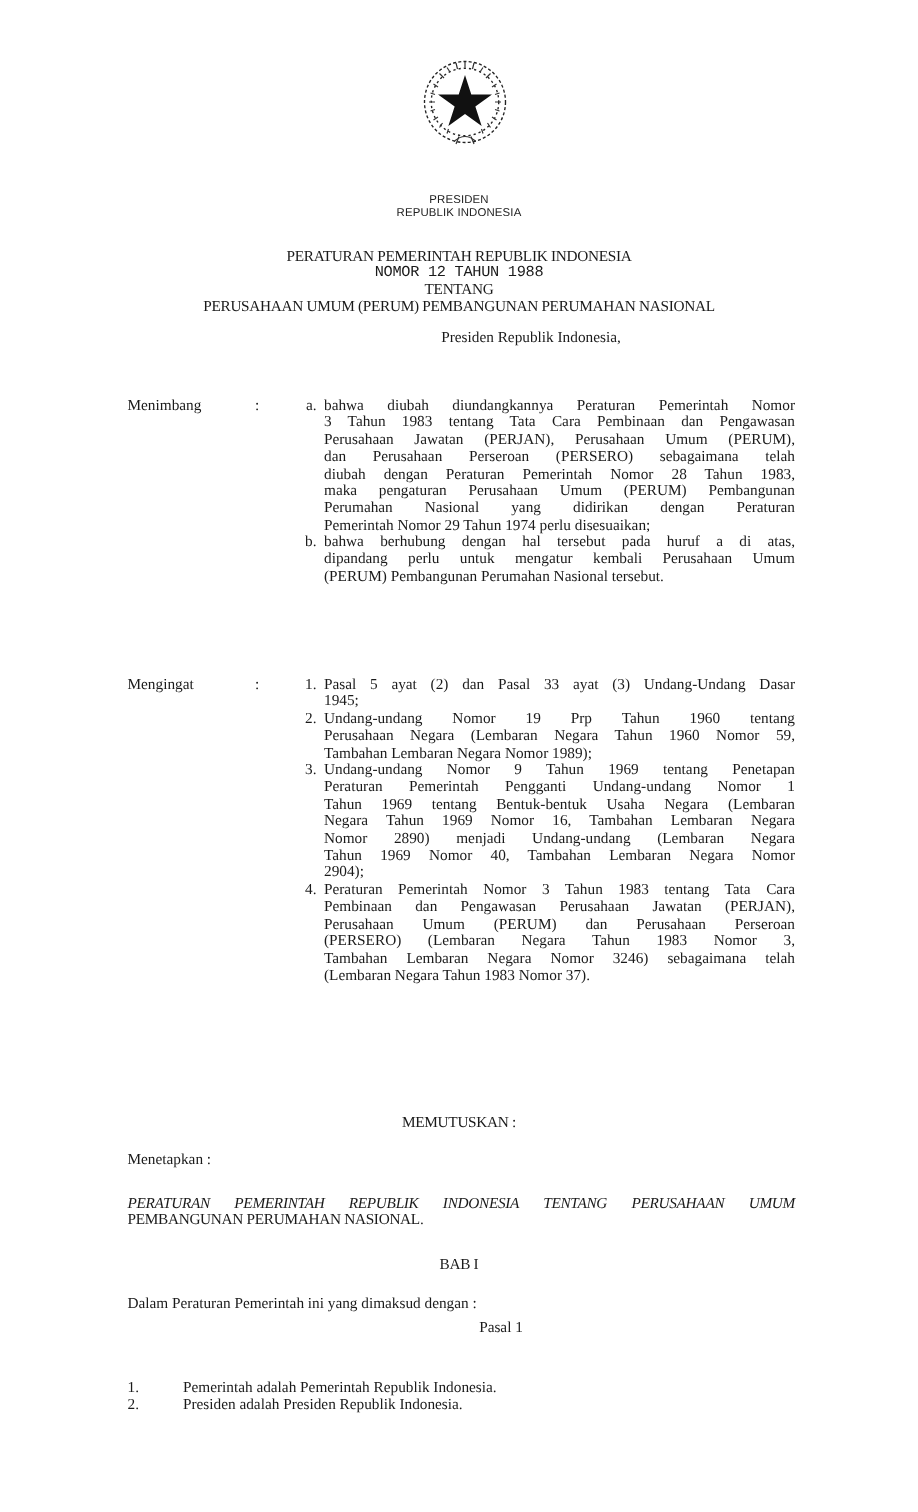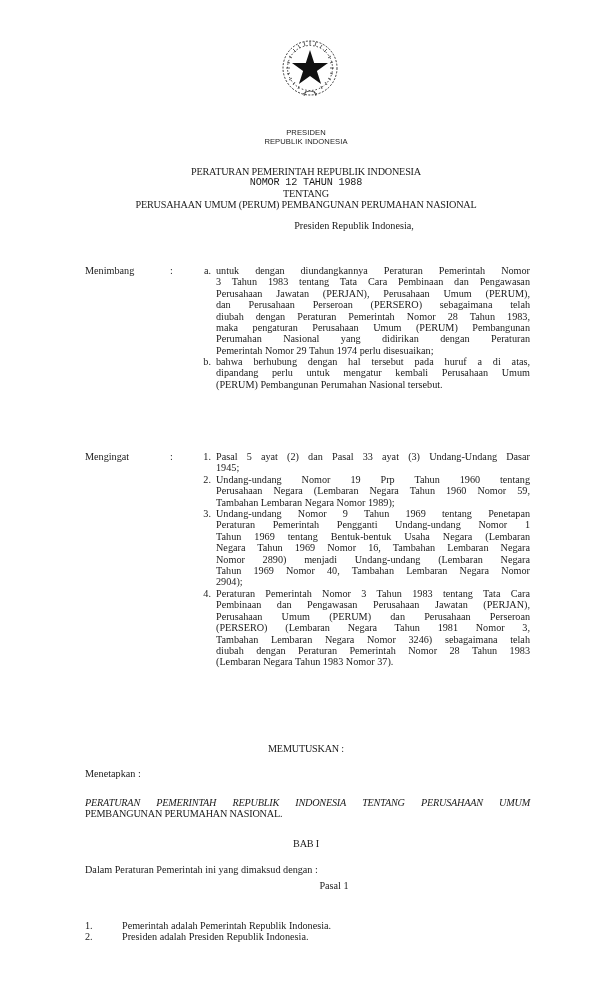--- a/index.html
+++ b/index.html
@@ -139,21 +139,21 @@
   <div class="center-line caps" style="top:177px;font-family:Liberation Mono, monospace;">NOMOR 12 TAHUN 1988</div>
   <div class="center-line caps" style="top:188px;">TENTANG</div>
   <div class="center-line caps" style="top:199px;">PERUSAHAAN UMUM (PERUM) PEMBANGUNAN PERUMAHAN NASIONAL</div>
   <div class="center-line" style="top:220px;padding-left:48px;">Presiden Republik Indonesia,</div>
 
   <div class="label" style="left:85px; top:265px;">Menimbang</div>
   <div class="colon" style="left:170px; top:265px;">:</div>
 
   <div class="marker" style="left:197px; top:265px;">a.</div>
   <div class="para" style="top:265px;">
-    <span class="ln">untuk dengan diundangkannya Peraturan Pemerintah  Nomor</span>
+    <span class="ln">bahwa diubah diundangkannya Peraturan Pemerintah  Nomor</span>
     <span class="ln">3 Tahun 1983 tentang Tata Cara Pembinaan dan Pengawasan</span>
     <span class="ln">Perusahaan Jawatan (PERJAN), Perusahaan Umum (PERUM),</span>
     <span class="ln">dan Perusahaan Perseroan (PERSERO) sebagaimana telah</span>
     <span class="ln">diubah dengan Peraturan Pemerintah  Nomor 28 Tahun 1983,</span>
     <span class="ln">maka pengaturan Perusahaan Umum (PERUM) Pembangunan</span>
     <span class="ln">Perumahan Nasional yang didirikan dengan Peraturan</span>
     <span class="ln last">Pemerintah  Nomor 29 Tahun 1974 perlu disesuaikan;</span>
   </div>
 
   <div class="marker" style="left:197px; top:356px;">b.</div>
@@ -188,23 +188,22 @@
     <span class="ln">Nomor 2890) menjadi Undang-undang (Lembaran Negara</span>
     <span class="ln">Tahun 1969 Nomor 40, Tambahan Lembaran Negara Nomor</span>
     <span class="ln last">2904);</span>
   </div>
 
   <div class="marker" style="left:197px; top:588px;">4.</div>
   <div class="para" style="top:588px;">
     <span class="ln">Peraturan Pemerintah  Nomor 3 Tahun 1983 tentang Tata Cara</span>
     <span class="ln">Pembinaan dan Pengawasan Perusahaan Jawatan (PERJAN),</span>
     <span class="ln">Perusahaan Umum (PERUM) dan Perusahaan Perseroan</span>
-    <span class="ln">(PERSERO) (Lembaran Negara Tahun 1981 Nomor 3,</span>
+    <span class="ln">(PERSERO) (Lembaran Negara Tahun 1983 Nomor 3,</span>
     <span class="ln">Tambahan Lembaran Negara Nomor 3246) sebagaimana telah</span>
-    <span class="ln">diubah dengan Peraturan Pemerintah  Nomor 28 Tahun 1983</span>
     <span class="ln last">(Lembaran Negara Tahun 1983 Nomor 37).</span>
   </div>
 
   <div class="center-line caps" style="top:743px;">MEMUTUSKAN :</div>
   <div class="label" style="left:85px; top:768px;">Menetapkan :</div>
   <div class="full-para caps" style="top:797px;">
     <span class="ln just">PERATURAN PEMERINTAH REPUBLIK INDONESIA TENTANG PERUSAHAAN UMUM</span>
     <span class="ln">PEMBANGUNAN PERUMAHAN NASIONAL.</span>
   </div>
 

